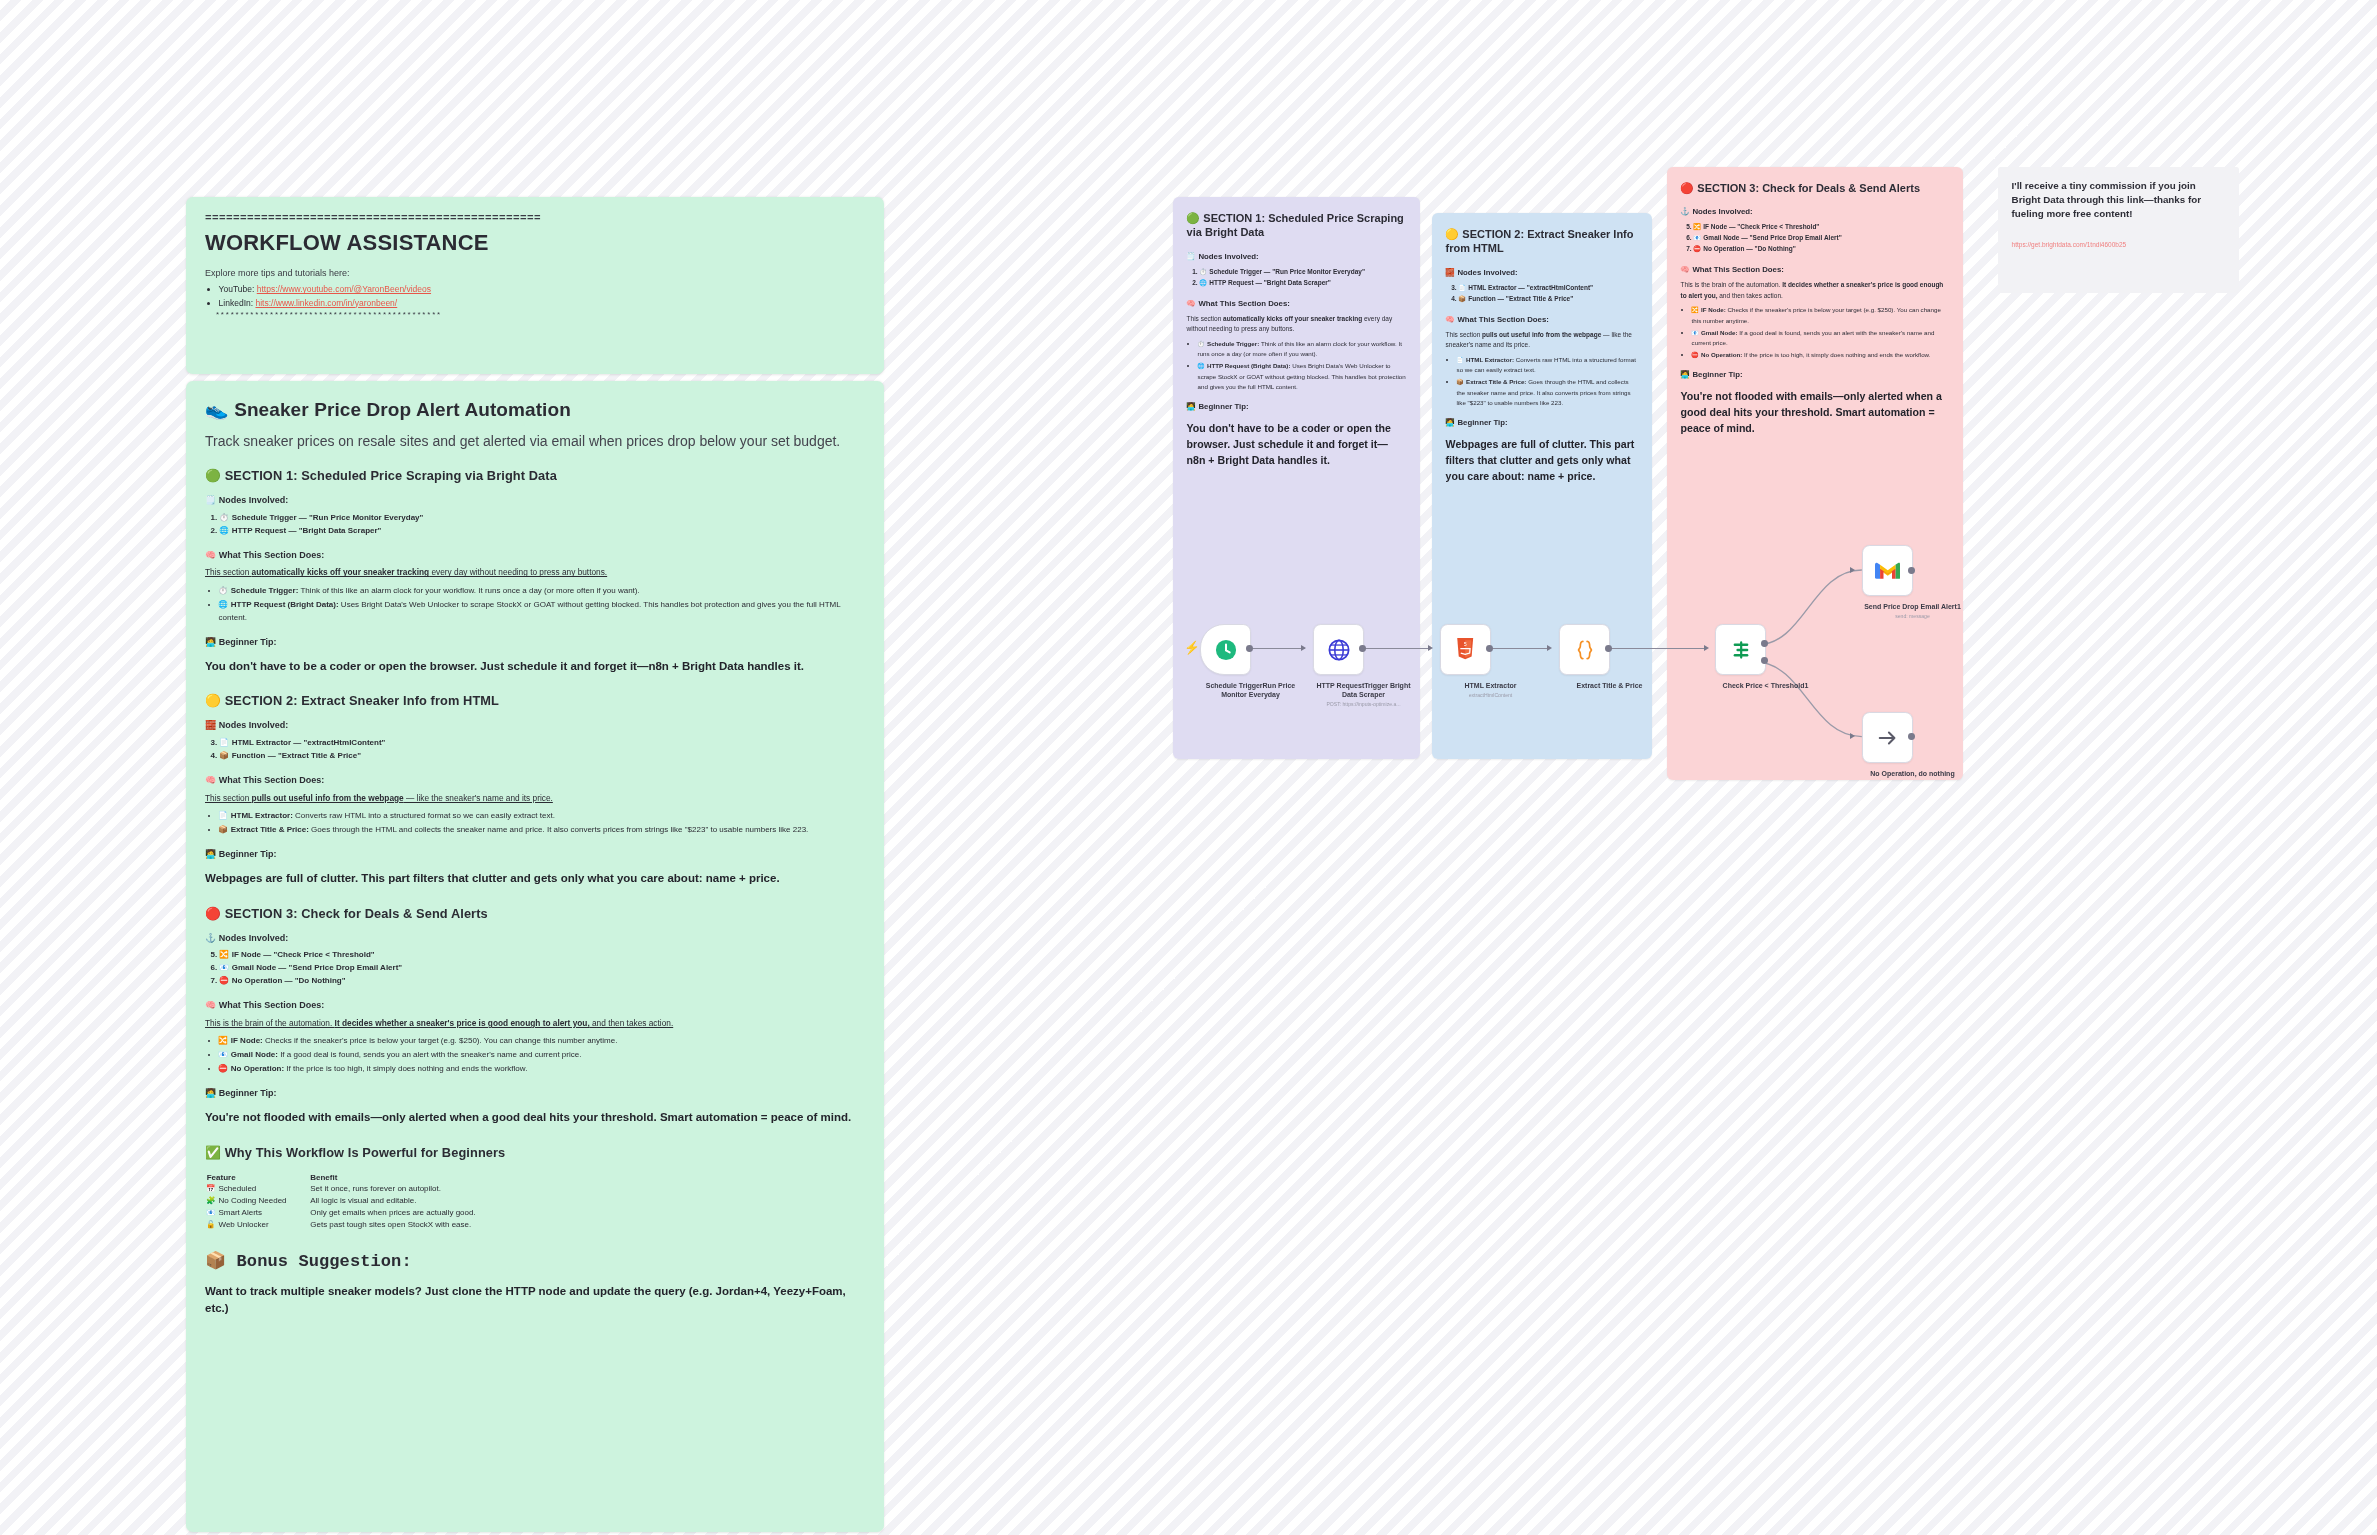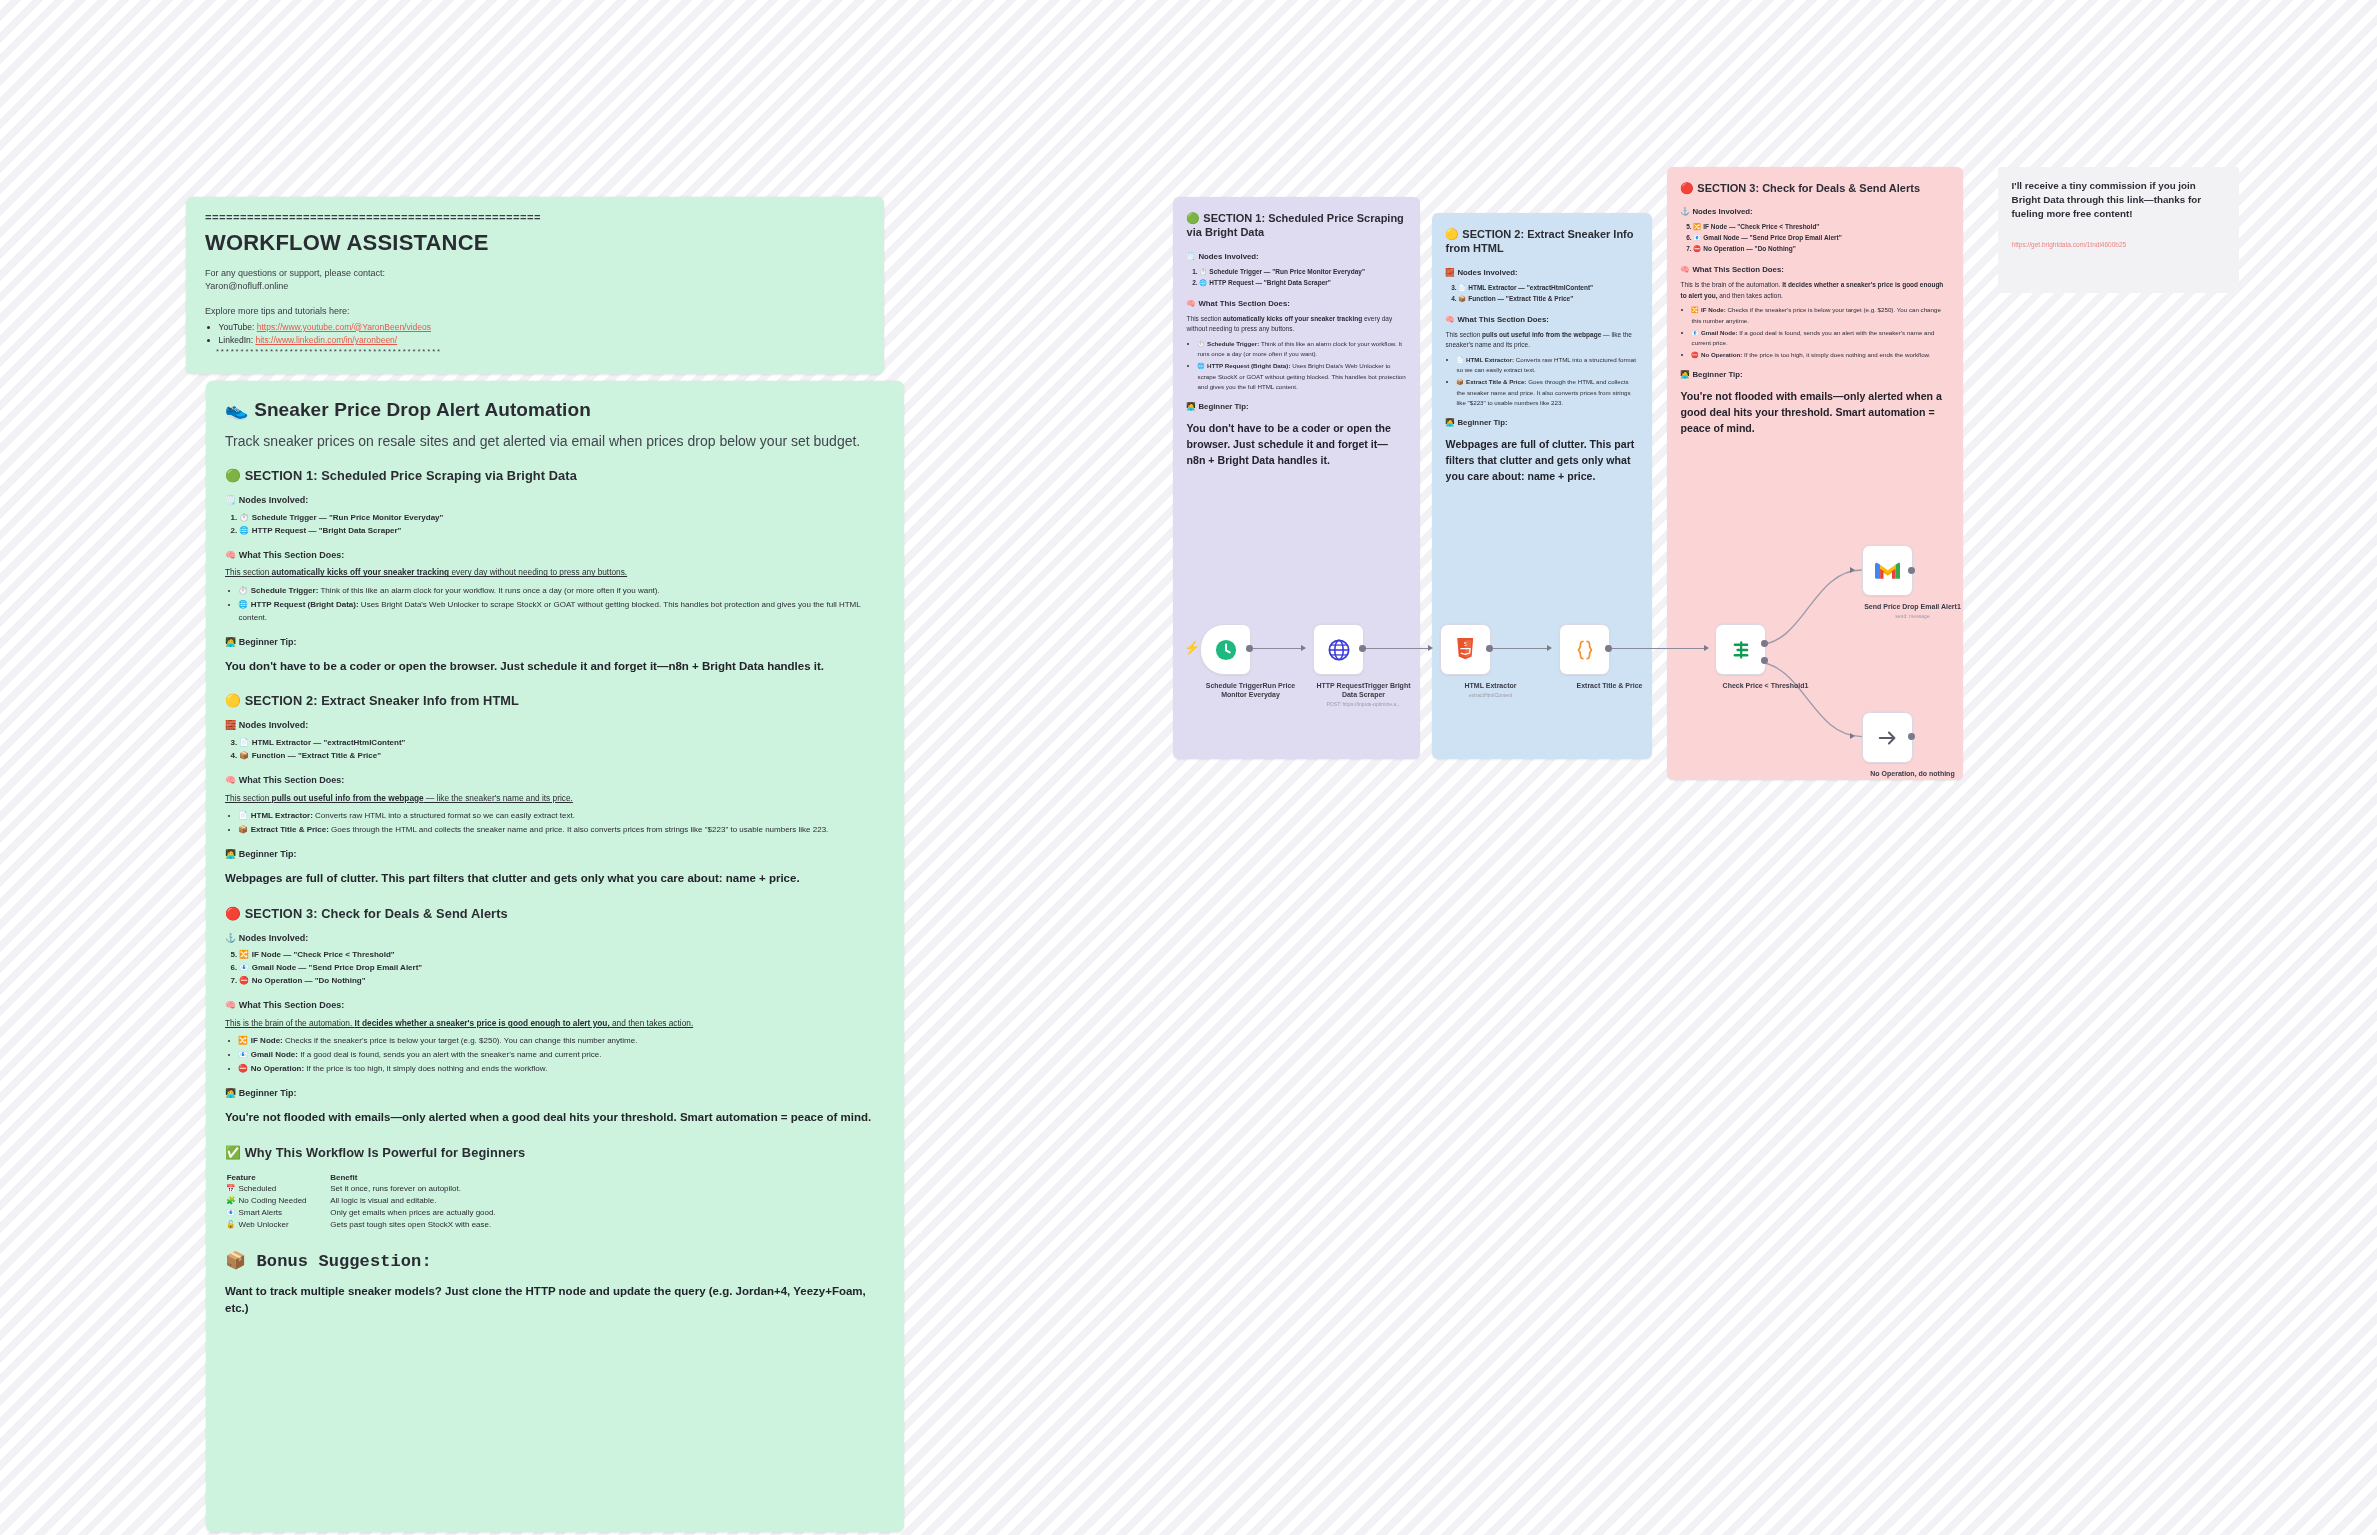--- a/index.html
+++ b/index.html
@@ -10,21 +10,21 @@
     background-image:repeating-linear-gradient(135deg,#ffffff 0 7.7px,#f2f2f6 7.7px 15.3px);
   }
 
   
   .doc-sticky{
     position:absolute;background:#cdf3de;border-radius:6.8px;
     box-shadow:0 0.9px 2.6px rgba(0,0,0,.10);
     padding:15.3px 19px;box-sizing:border-box;color:#2b2b33;
   }
   #doc-help{left:186px;top:197px;width:698px;height:177px;}
-  #doc-main{left:186px;top:381px;width:698px;height:1151px;overflow:hidden;margin-left:20px;}
+  #doc-main{left:186px;top:381px;width:698px;height:1151px;overflow:hidden;}
 
   .eqline{font-family:"Liberation Mono",monospace;font-size:11px;letter-spacing:0.4px;
     color:#3a3a44;font-weight:700;line-height:1.1;white-space:nowrap;overflow:hidden;}
   .h-help{font-size:22px;font-weight:700;margin:6px 0 10.2px 0;letter-spacing:0.2px;color:#2b2b33;}
   .tiny{font-size:9px;line-height:1.5;color:#3b3b44;}
   .tiny a,.lnk{color:#e8564a;text-decoration:underline;word-break:break-all;}
   ul.tinylist{margin:2.6px 0 0 0;padding-left:13.6px;}
   ul.tinylist li{font-size:8.5px;line-height:1.55;}
   .starline{font-family:"Liberation Mono",monospace;font-size:7.7px;color:#3a3a44;
     letter-spacing:0.3px;white-space:nowrap;overflow:hidden;}
@@ -80,24 +80,20 @@
   .conn{position:absolute;height:1.3px;background:#8a8a9a;}
   .bolt{position:absolute;color:#f04a3f;font-size:12.8px;}
   svg.curve{position:absolute;overflow:visible;}
 </style>
 </head>
 <body>
 
 <div class="doc-sticky" id="doc-help">
   <div class="eqline">================================================</div>
   <div class="h-help">WORKFLOW ASSISTANCE</div>
-  <div class="tiny">
-    <span>For any questions or support, please contact:</span><br>
-    <span>Yaron@nofluff.online</span>
-  </div>
   <div class="tiny" style="margin-top:11px;">Explore more tips and tutorials here:</div>
   <ul class="tinylist">
     <li>
       <span>YouTube:</span>
       <span class="lnk">https://www.youtube.com/@YaronBeen/videos</span>
     </li>
     <li>
       <span>LinkedIn:</span>
       <span class="lnk">hits://www.linkedin.com/in/yaronbeen/</span>
     </li>

